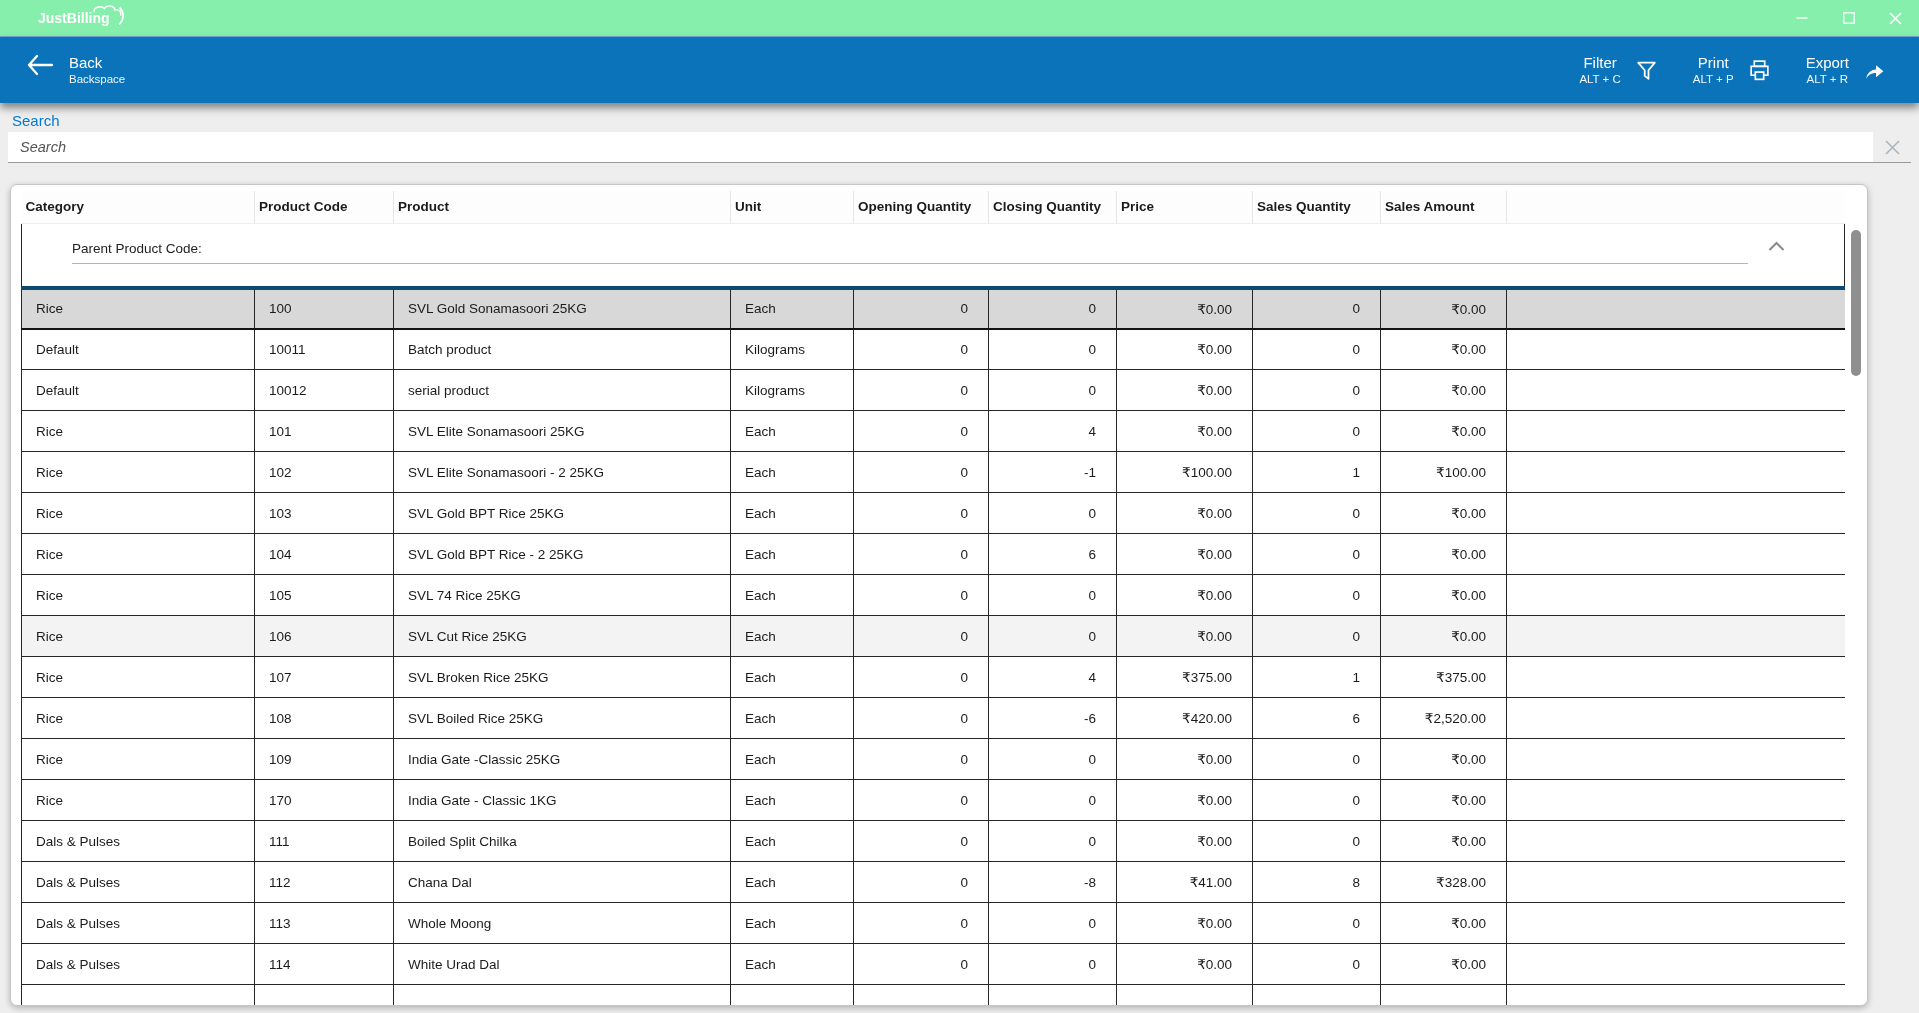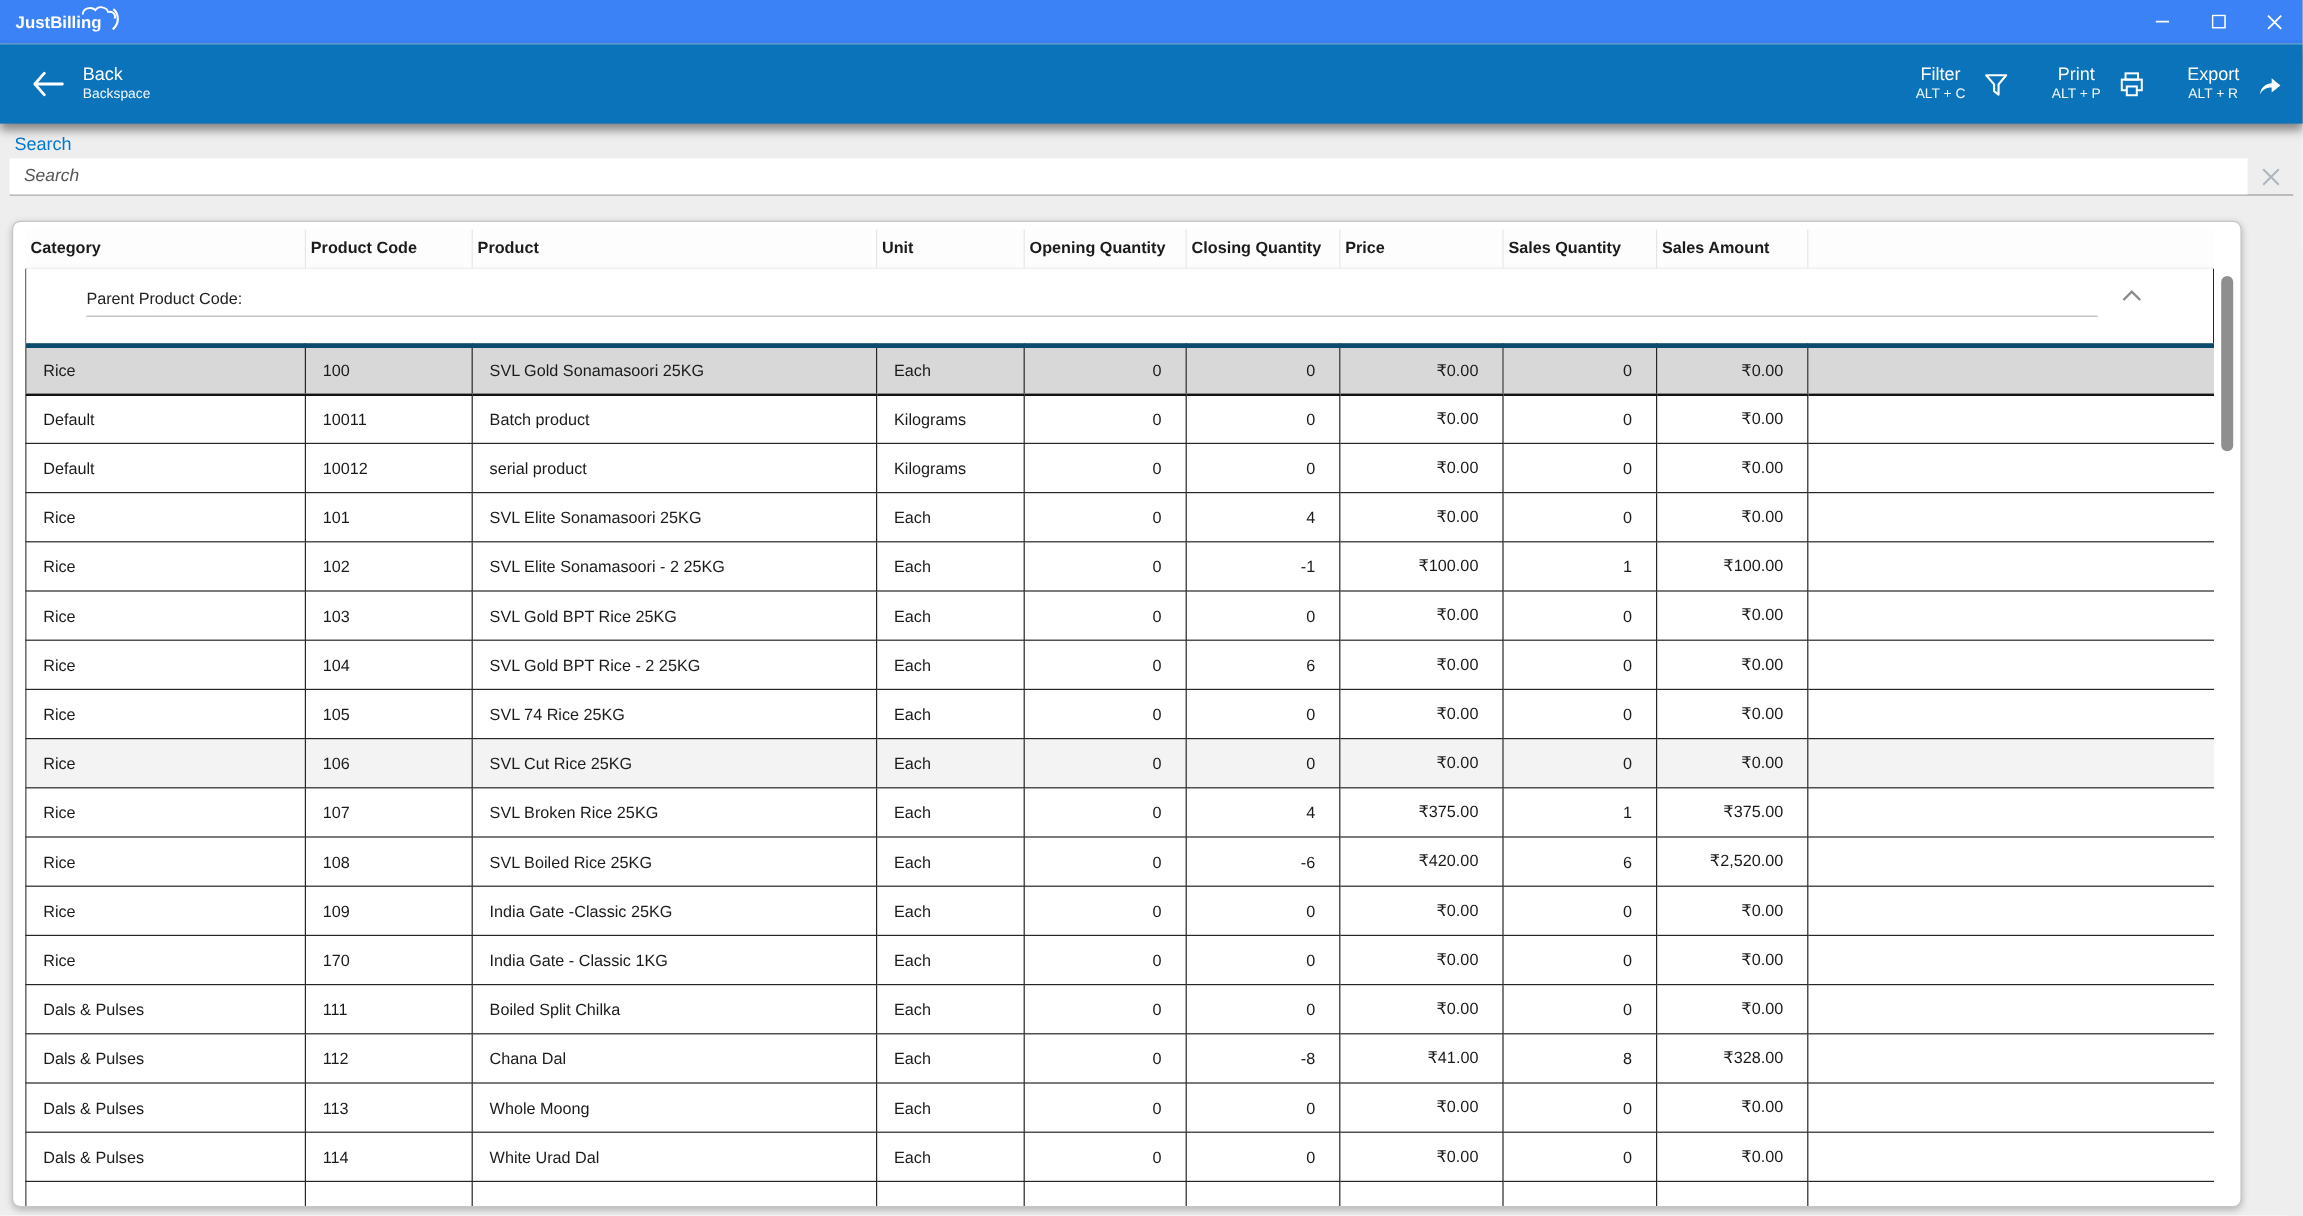--- a/index.html
+++ b/index.html
@@ -1,39 +1,39 @@
 <!DOCTYPE html>
 <html><head>
 <meta charset="utf-8">
 <style>
   * { margin:0; padding:0; box-sizing:border-box; }
   html,body { width:1919px; height:1013px; overflow:hidden; }
   body { font-family:"Liberation Sans","DejaVu Sans",sans-serif; background:#eeeeee; position:relative; }
 
   
   .titlebar {
-    height:37px; background:#3b82f6; border-bottom:1px solid #6fa9d4;
-    display:flex; align-items:center; justify-content:space-between;
+    height:37px; background:#86efac; border-bottom:1px solid #6fa9d4;
+    display:flex; align-items:center; justify-content:space-between;padding-left:25px;
   }
   .logo { margin-left:8px; display:flex; align-items:center; }
   .winbtns { display:flex; height:100%; }
   .winbtn { width:47px; height:100%; display:flex; align-items:center; justify-content:center; background:transparent; border:none; cursor:pointer; }
 
   
   .commandbar {
     height:66px; background:#0a73ba; position:relative; z-index:5;
     display:flex; align-items:center; color:#fff;
     box-shadow:0 5px 8px rgba(0,0,0,0.45);
   }
-  .back-button { display:flex; align-items:center; gap:15px; margin-left:26px; background:none; border:none; color:#fff; cursor:pointer; }
+  .back-button { display:flex; gap:15px; margin-left:26px; background:none; border:none; color:#fff; cursor:pointer; }
   .btn-text { display:flex; flex-direction:column; align-items:flex-start; }
   .btn-label { font-size:15px; line-height:19px; }
   .btn-shortcut { font-size:11.5px; line-height:15px; opacity:.95; }
   .page-title { position:absolute; left:0; right:0; text-align:center; font-size:26px; font-weight:300; letter-spacing:.2px; pointer-events:none; }
-  .actions { margin-left:auto; display:flex; align-items:center; gap:34px; padding-right:15px; }
+  .actions { margin-left:auto; display:flex; align-items:center; gap:34px; padding-right:32px; }
   .action { display:flex; align-items:center; gap:13px; background:none; border:none; color:#fff; cursor:pointer; }
   .action .btn-text { align-items:center; }
 
   
   .search-label { color:#0078d4; font-size:15px; margin:9px 0 0 12px; width:fit-content; }
   .search-row { display:flex; align-items:stretch; height:31px; margin:3px 8px 0 8px; border-bottom:1px solid #9a9a9a; }
   .search-input { flex:1; border:none; outline:none; background:#fff; padding:0 12px; font-size:14.5px; color:#222; font-family:inherit; }
   .search-input::placeholder { font-style:italic; color:#555; }
   .clear-btn { width:38px; background:transparent; border:none; display:flex; align-items:center; justify-content:center; cursor:pointer; }
 

